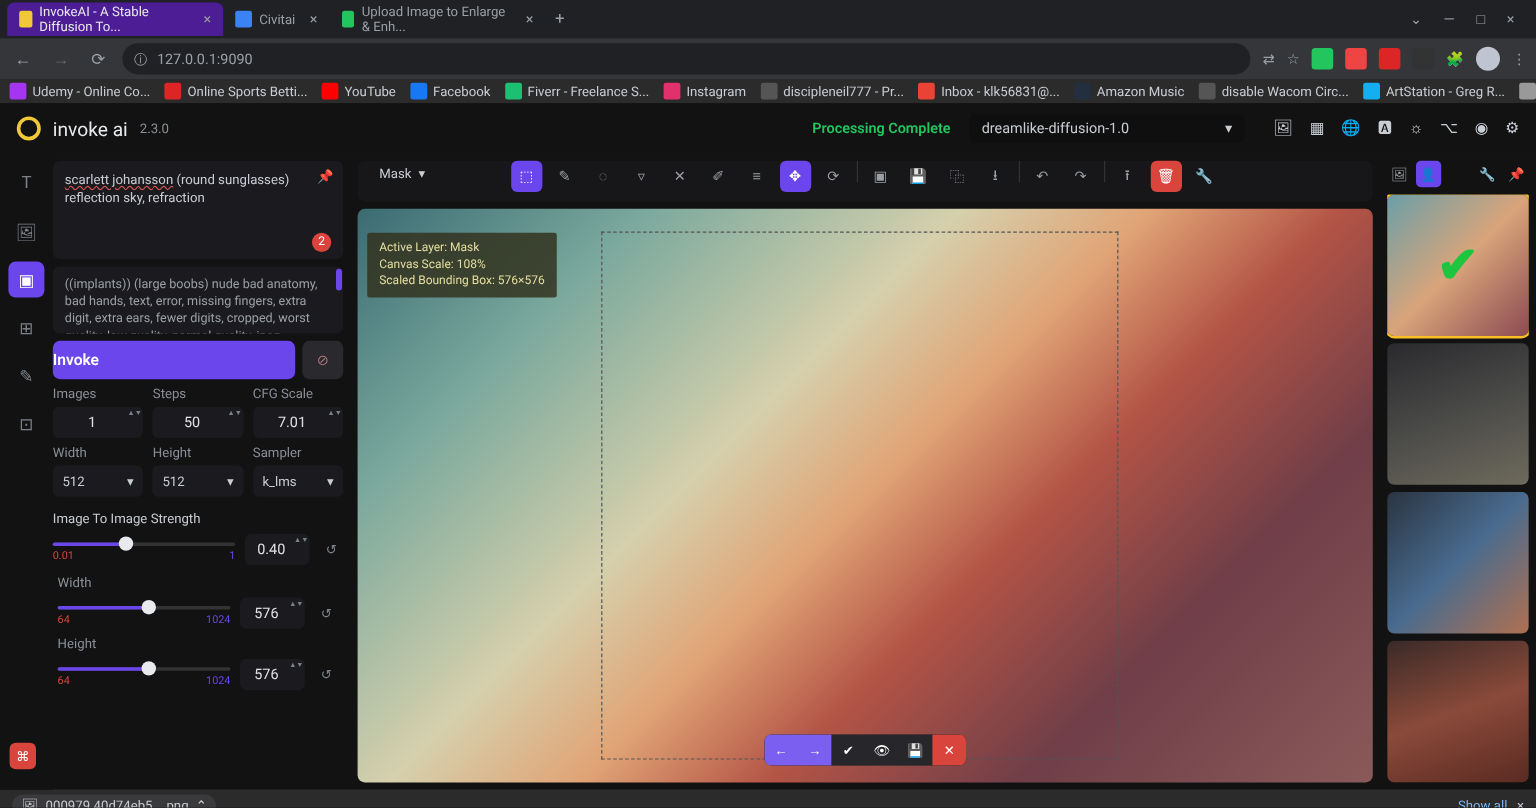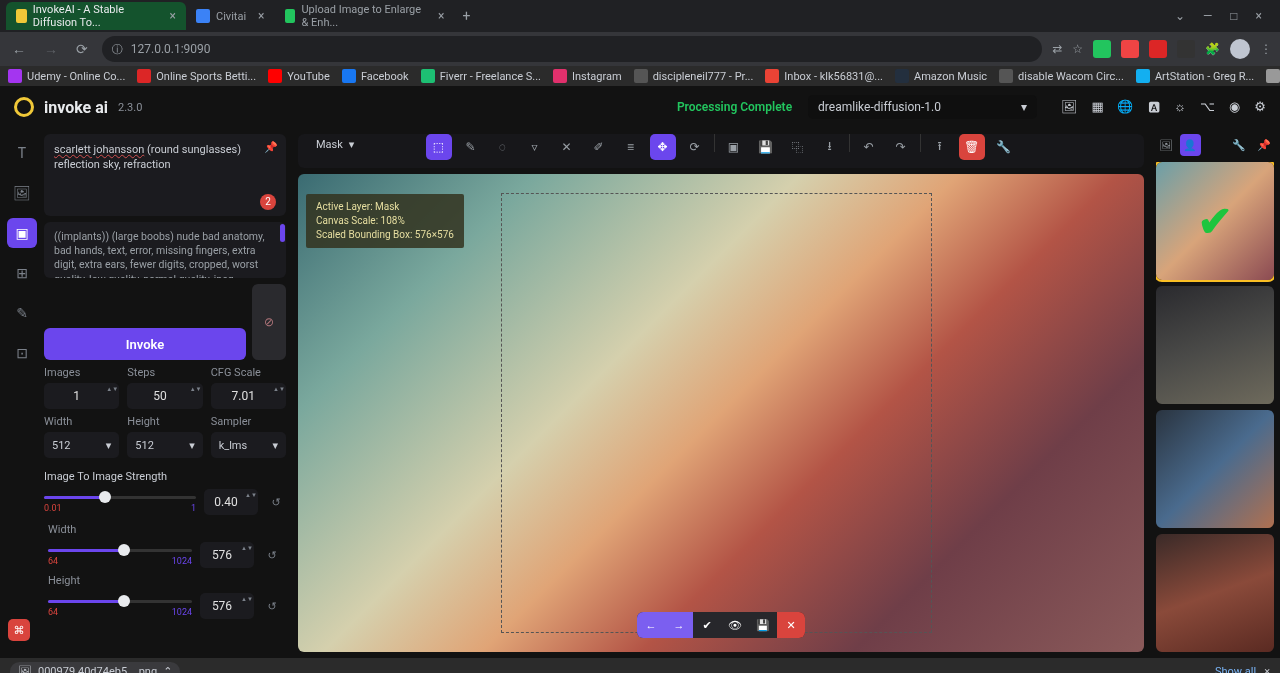--- a/index.html
+++ b/index.html
@@ -2,42 +2,42 @@
 <html><head>
 <meta charset="utf-8">
 <style>
 * { box-sizing: border-box; margin: 0; padding: 0; font-family: -apple-system, BlinkMacSystemFont, "Segoe UI", Roboto, sans-serif; }
 body { background: #202124; color: #e8eaed; width: 1280px; height: 673px; overflow: hidden; font-size: 12px; }
 
 
 .browser-chrome { background: #2b2b2b; }
 .tab-bar { display: flex; align-items: center; height: 32px; background: #202124; padding: 0 6px; gap: 0; }
 .tab { display: flex; align-items: center; gap: 6px; padding: 0 10px; height: 28px; font-size: 11px; color: #9aa0a6; border-radius: 6px 6px 0 0; position: relative; max-width: 180px; }
-.tab.active { background: #14532d; color: #e8eaed; }
+.tab.active { background: #4c1d95; color: #e8eaed; }
 .tab .fav { width: 14px; height: 14px; border-radius: 2px; }
 .tab .close-x { font-size: 12px; color: #9aa0a6; margin-left: 6px; }
 .tab-new { padding: 0 8px; color: #9aa0a6; font-size: 14px; }
 .win-controls { margin-left: auto; display: flex; gap: 18px; padding: 0 12px; color: #9aa0a6; font-size: 12px; }
 
 .addr-bar { display: flex; align-items: center; height: 34px; background: #35363a; padding: 0 8px; gap: 10px; }
 .nav-btn { color: #9aa0a6; font-size: 14px; padding: 4px; }
 .url-box { flex: 1; background: #202124; border-radius: 14px; height: 26px; display: flex; align-items: center; padding: 0 10px; gap: 8px; color: #9aa0a6; font-size: 12px; }
 .url-icon { font-size: 11px; }
 .addr-right { display: flex; gap: 10px; align-items: center; color: #9aa0a6; }
 .ext-icon { width: 18px; height: 18px; border-radius: 3px; }
 .avatar { width: 20px; height: 20px; border-radius: 50%; background: #bfc5d0; }
 
 .bookmarks { display: flex; align-items: center; height: 20px; background: #2b2b2b; padding: 0 8px; gap: 12px; font-size: 11px; color: #c9cdd4; }
 .bm { display: flex; align-items: center; gap: 5px; white-space: nowrap; }
 .bm-icon { width: 14px; height: 14px; border-radius: 2px; }
 
 
 .app-header { display: flex; align-items: center; height: 42px; background: #121212; padding: 0 14px; gap: 10px; }
 .logo-ring { width: 20px; height: 20px; border: 3px solid #f0c838; border-radius: 50%; }
-.app-name { font-size: 16px; font-weight: 700; color: #e8eaed; }
+.app-name { font-size: 16px; font-weight: 400; color: #e8eaed; }
 .app-ver { font-size: 11px; color: #8a8f98; }
 .hdr-flex { flex: 1; }
 .proc-complete { color: #22c55e; font-size: 12px; font-weight: 600; margin-right: 6px; }
 .model-select { background: #0f0f0f; color: #c9cdd4; padding: 5px 10px; border-radius: 5px; font-size: 12px; display: flex; align-items: center; gap: 80px; }
 .hdr-icons { display: flex; gap: 14px; color: #c9cdd4; font-size: 13px; margin-left: 14px; }
 
 
 .main { display: flex; height: 530px; background: #121212; }
 .left-rail { width: 44px; background: #121212; display: flex; flex-direction: column; align-items: center; gap: 10px; padding-top: 10px; }
 .rail-btn { width: 30px; height: 30px; border-radius: 6px; display: flex; align-items: center; justify-content: center; color: #7b818a; font-size: 14px; }
@@ -45,21 +45,21 @@
 
 .left-panel { width: 248px; padding: 6px 6px 0 0; display: flex; flex-direction: column; gap: 6px; }
 .prompt-box { background: #1b1b1f; border-radius: 6px; padding: 8px 10px; color: #c9cdd4; font-size: 11px; line-height: 1.4; position: relative; min-height: 82px; }
 .prompt-box .underl { text-decoration: underline wavy #d05050 1px; }
 .pin-ico { position: absolute; top: 6px; right: 8px; color: #7b818a; font-size: 11px; }
 .badge-ct { position: absolute; bottom: 6px; right: 10px; background: #d9443d; color:#fff; width: 16px; height:16px; border-radius:50%; font-size:10px; display:flex; align-items:center; justify-content:center;}
 .neg-box { background: #1b1b1f; border-radius: 6px; padding: 8px 10px; color: #9aa0a6; font-size: 10.5px; line-height: 1.35; height: 56px; overflow: hidden; position: relative; }
 .neg-scroll { position:absolute; right:1px; top:2px; width:5px; height:18px; background:#6b46ed; border-radius:3px;}
 
 .invoke-row { display: flex; gap: 6px; }
-.invoke-btn { flex: 1; background: #6b46ed; color: #fff; font-weight: 600; border-radius: 6px; height: 32px; display: flex; align-items: center; justify-content: center; font-size: 13px; margin-top: 44px; }
+.invoke-btn { flex: 1; background: #6b46ed; color: #fff; font-weight: 600; border-radius: 6px; height: 32px; display: flex; align-items: center; font-size: 13px; }
 .cancel-btn { width: 34px; background: #2a2a2e; border-radius: 6px; display: flex; align-items: center; justify-content: center; color: #b0757a; }
 
 .param-row { display: flex; gap: 8px; }
 .param-col { flex: 1; display: flex; flex-direction: column; gap: 4px; }
 .param-lbl { font-size: 11px; color: #8a8f98; }
 .num-input { background: #1b1b1f; border-radius: 5px; height: 26px; display: flex; align-items: center; justify-content: center; color: #e0e0e0; font-size: 12px; position: relative; padding: 0 16px 0 6px; }
 .num-spin { position:absolute; right:3px; top:2px; bottom:2px; width:10px; display:flex; flex-direction:column; justify-content:space-between; font-size:6px; color:#7b818a;}
 .sel-input { background: #1b1b1f; border-radius: 5px; height: 26px; display: flex; align-items: center; padding: 0 8px; color: #c9cdd4; font-size: 11px; justify-content: space-between; }
 
 .section-lbl { font-size: 11px; color: #c9cdd4; margin-top: 6px; }

